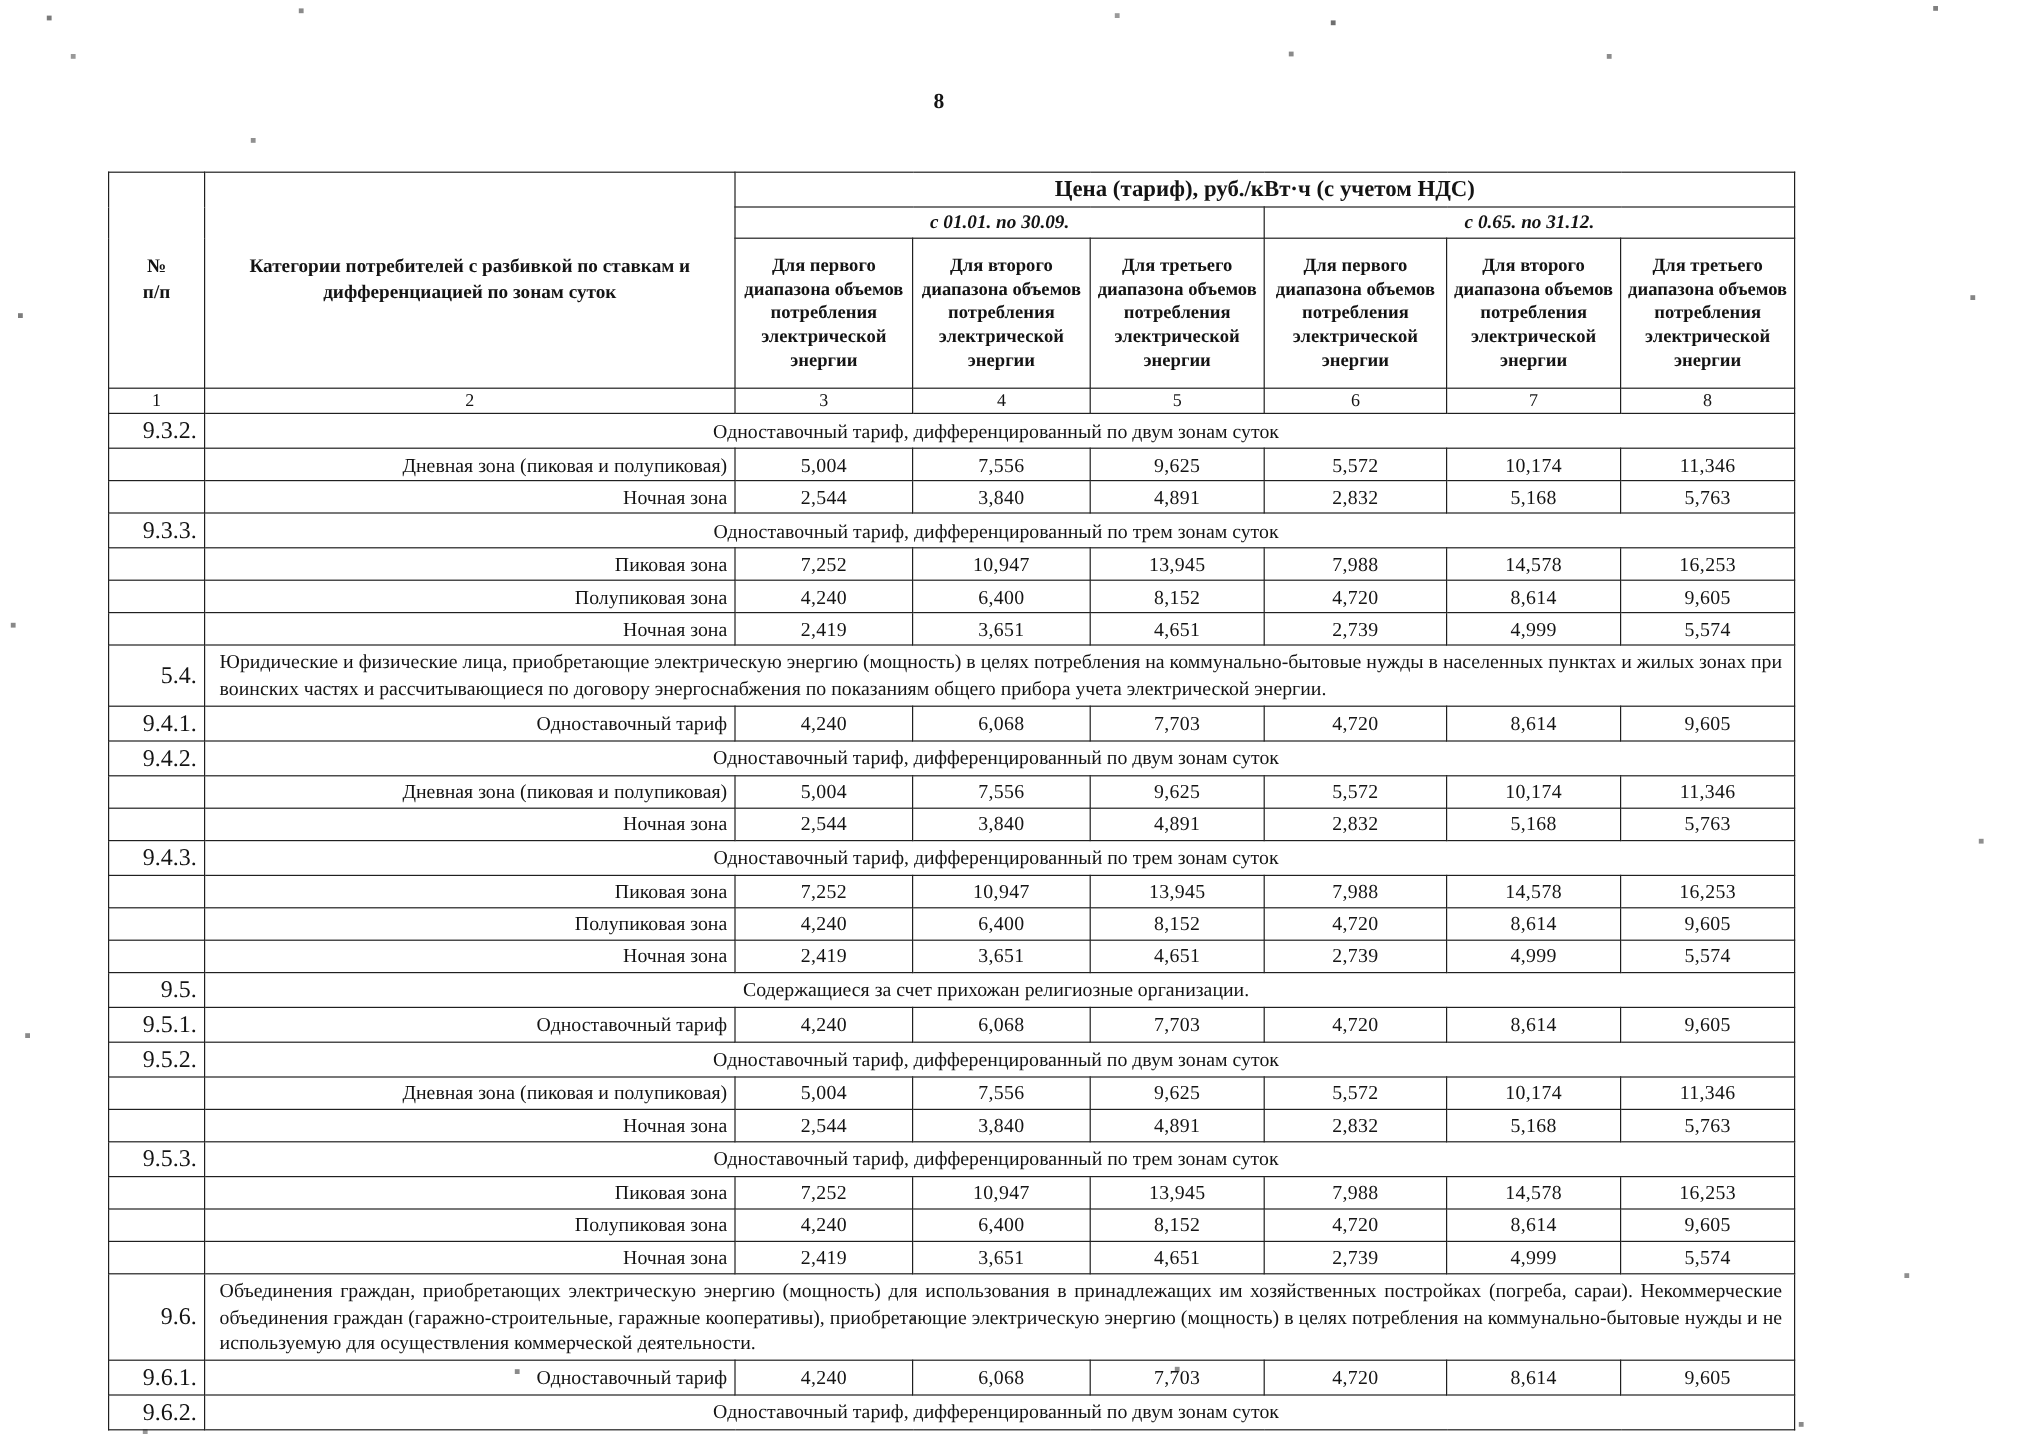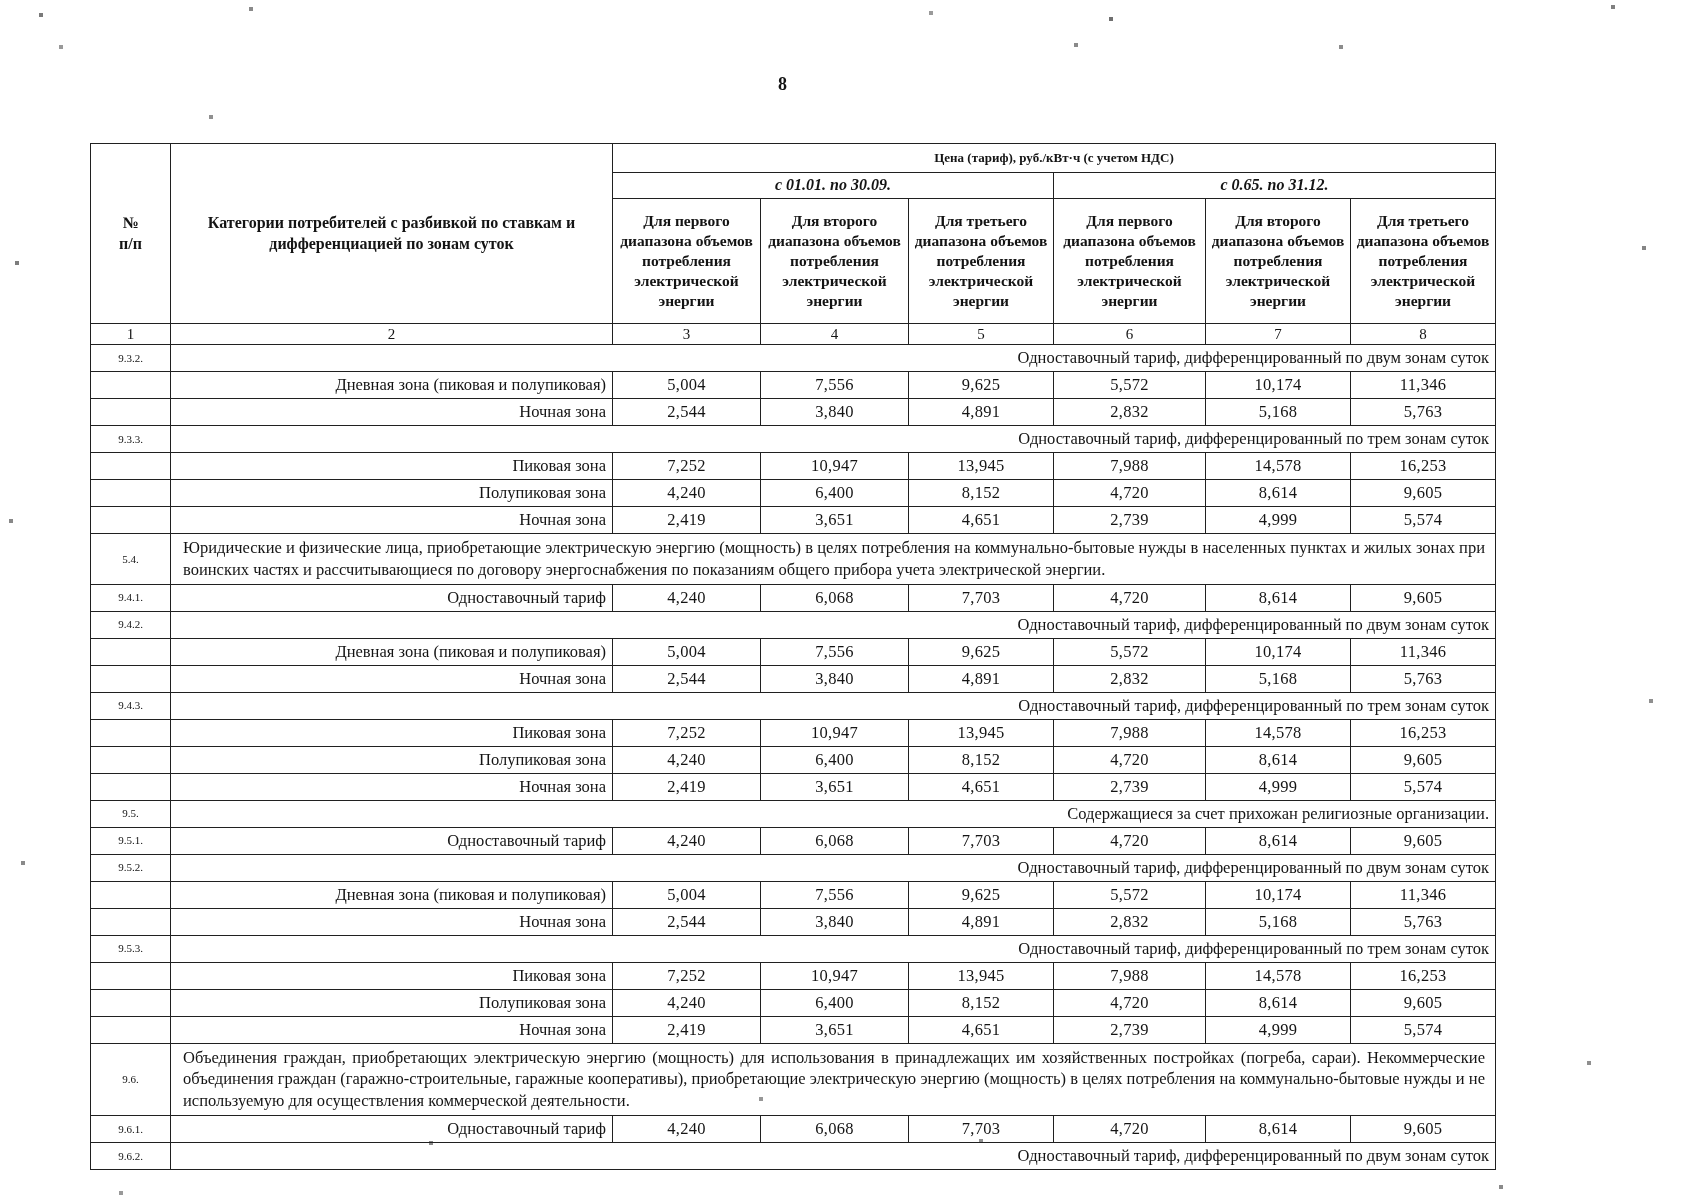--- a/index.html
+++ b/index.html
@@ -59,38 +59,38 @@
   col.c8 { width: 145px; }
 
   thead th {
     font-weight: bold;
     text-align: center;
     vertical-align: middle;
     font-size: 16px;
     line-height: 1.28;
     padding: 2px 4px;
   }
-  th.price-title { height: 24px; font-size: 13px; margin-left: 33px; }
+  th.price-title { height: 24px; font-size: 19px; margin-left: 33px; }
   tr.period-row th { height: 21px; font-style: italic; }
   tr.range-row th { height: 124px; font-size: 15.5px; padding: 0 3px; }
   tr.numbers-row td {
     height: 20px;
     text-align: center;
     font-size: 15px;
     padding: 0 2px;
   }
   tbody td {
     font-size: 16.5px;
     line-height: 1.3;
     padding: 1px 6px;
     height: 24px;
     vertical-align: middle;
   }
-  td.c-no { text-align: center; font-size: 11px; }
-  td.c-section { text-align: right; padding-left: 0; }
+  td.c-no { text-align: right; font-size: 20px; }
+  td.c-section { text-align: center; padding-left: 0; }
   td.c-section.justify {
     text-align: justify;
     padding: 3px 10px 3px 12px;
     line-height: 1.32;
   }
   td.c-label { text-align: right; padding-left: 14px; }
   td.c-label.indent { padding-left: 42px; }
   td.c-num { text-align: center; letter-spacing: 0.3px; }
 </style>
 </head>

